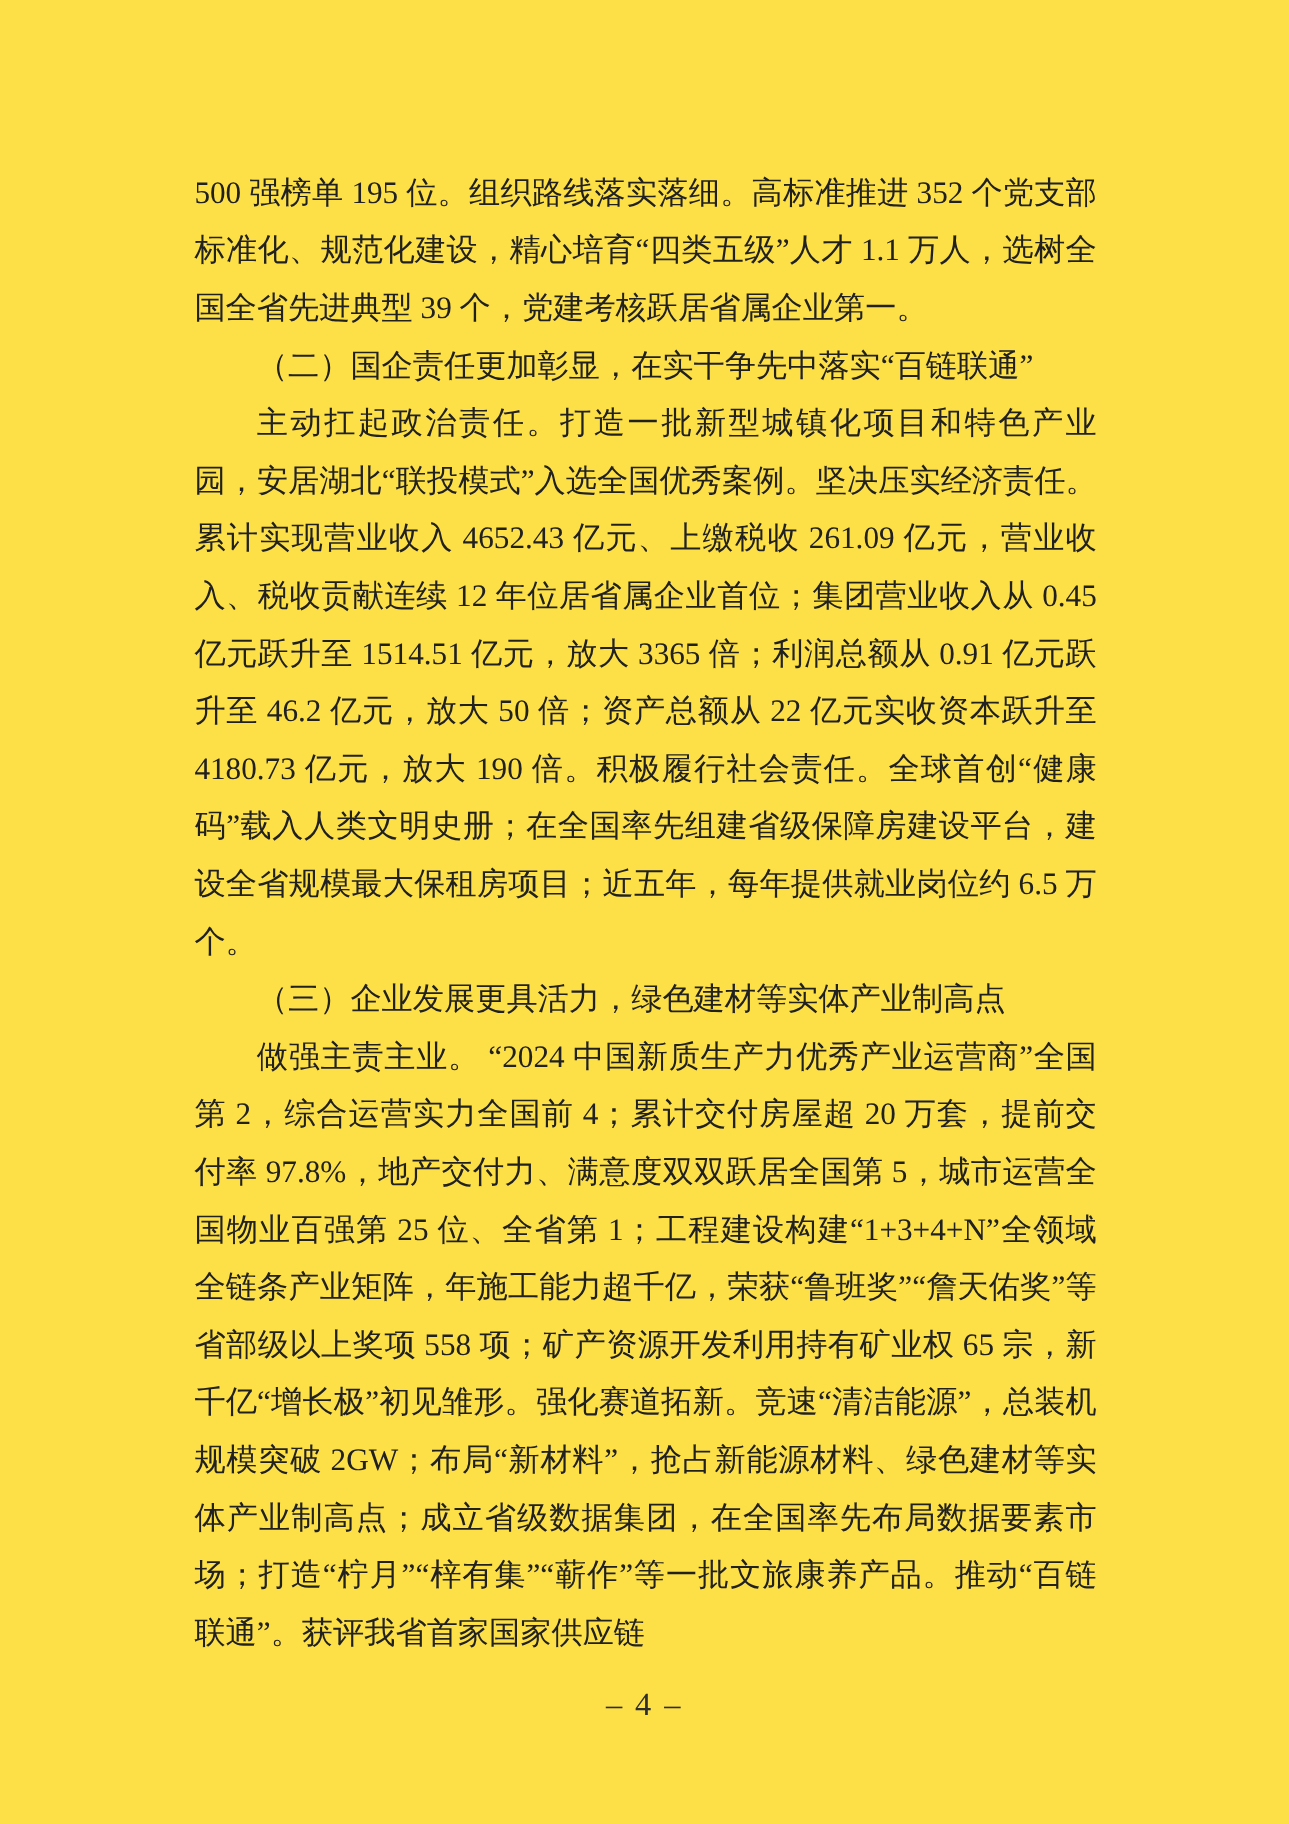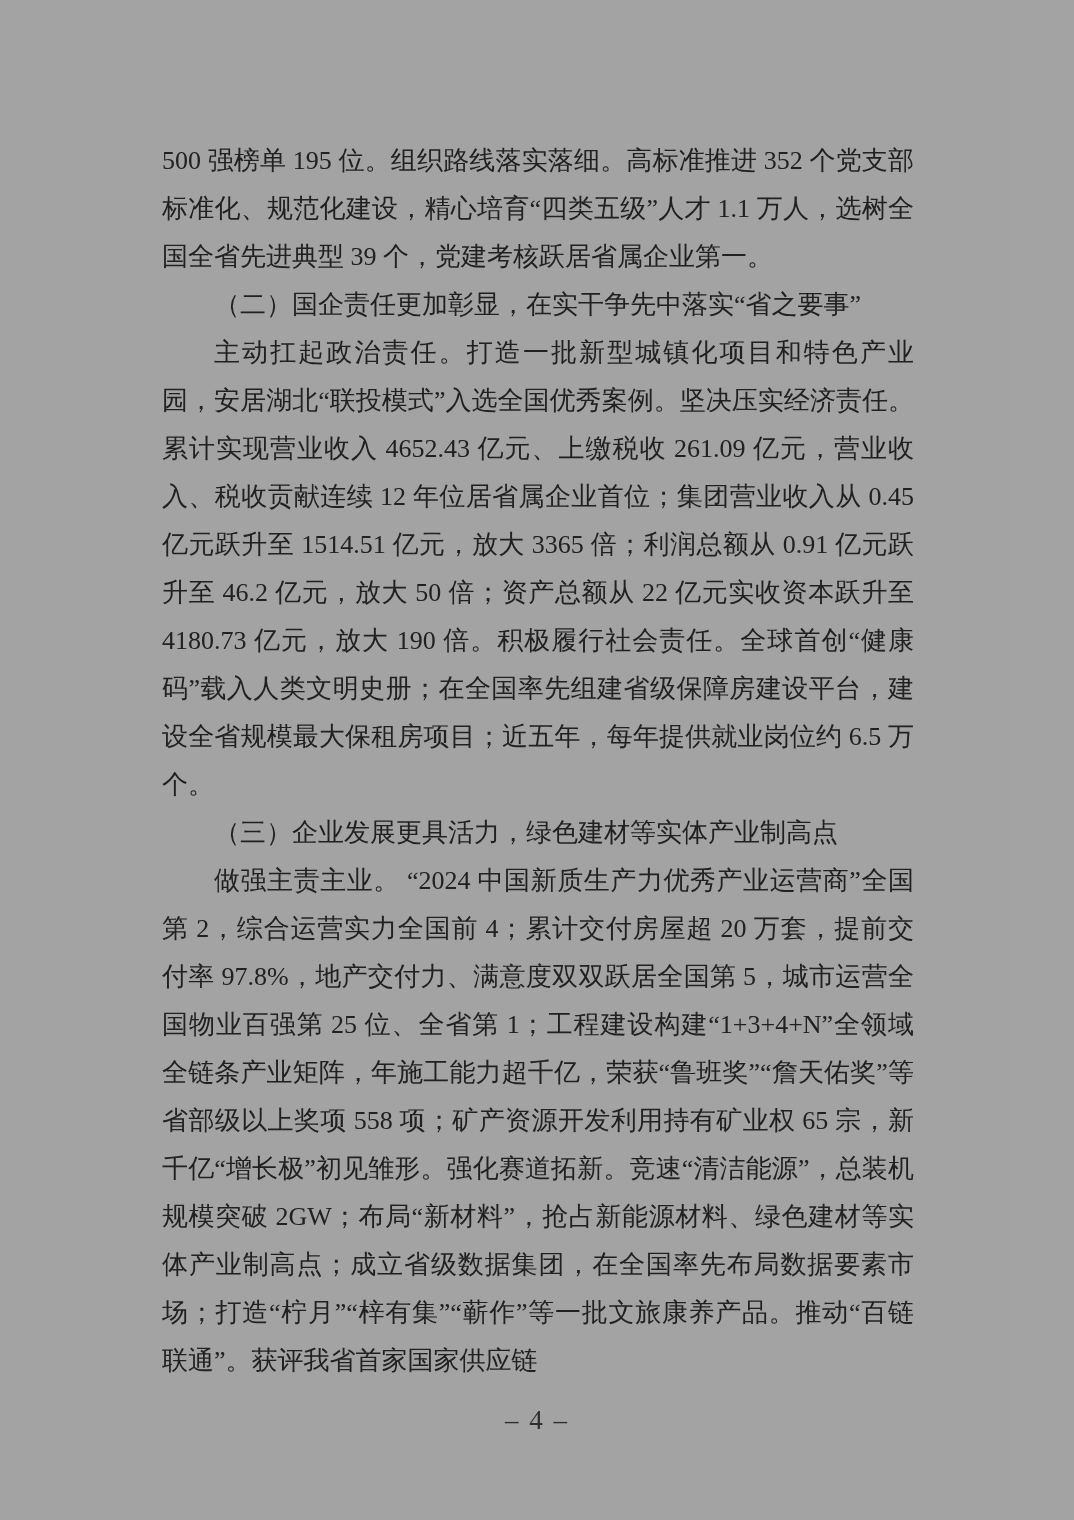--- a/index.html
+++ b/index.html
@@ -4,21 +4,21 @@
 <style>
   html, body {
     margin: 0;
     padding: 0;
     background: #ffffff;
   }
   .page {
     position: relative;
     width: 1074px;
     height: 1520px;
-    background: #a3a3a3;
+    background: #fde047;
     overflow: hidden;
     font-family: "Liberation Serif", "DejaVu Serif", serif;
     color: #212121;
   }
   .text-block {
     position: absolute;
     left: 162px;
     top: 137px;
     width: 752px;
     font-size: 26px;
@@ -48,20 +48,20 @@
     color: #2e2e2e;
     letter-spacing: 2px;
   }
 </style>
 </head>
 <body>
 
 <div class="page">
   <div class="text-block">
     <p class="body cont">500 强榜单 195 位。组织路线落实落细。高标准推进 352 个党支部标准化、规范化建设，精心培育“四类五级”人才 1.1 万人，选树全国全省先进典型 39 个，党建考核跃居省属企业第一。</p>
-    <p class="heading">（二）国企责任更加彰显，在实干争先中落实“省之要事”</p>
+    <p class="heading">（二）国企责任更加彰显，在实干争先中落实“百链联通”</p>
     <p class="body">主动扛起政治责任。打造一批新型城镇化项目和特色产业园，安居湖北“联投模式”入选全国优秀案例。坚决压实经济责任。累计实现营业收入 4652.43 亿元、上缴税收 261.09 亿元，营业收入、税收贡献连续 12 年位居省属企业首位；集团营业收入从 0.45 亿元跃升至 1514.51 亿元，放大 3365 倍；利润总额从 0.91 亿元跃升至 46.2 亿元，放大 50 倍；资产总额从 22 亿元实收资本跃升至 4180.73 亿元，放大 190 倍。积极履行社会责任。全球首创“健康码”载入人类文明史册；在全国率先组建省级保障房建设平台，建设全省规模最大保租房项目；近五年，每年提供就业岗位约 6.5 万个。</p>
     <p class="heading">（三）企业发展更具活力，绿色建材等实体产业制高点</p>
     <p class="body">做强主责主业。 “2024 中国新质生产力优秀产业运营商”全国第 2，综合运营实力全国前 4；累计交付房屋超 20 万套，提前交付率 97.8%，地产交付力、满意度双双跃居全国第 5，城市运营全国物业百强第 25 位、全省第 1；工程建设构建“1+3+4+N”全领域全链条产业矩阵，年施工能力超千亿，荣获“鲁班奖”“詹天佑奖”等省部级以上奖项 558 项；矿产资源开发利用持有矿业权 65 宗，新千亿“增长极”初见雏形。强化赛道拓新。竞速“清洁能源”，总装机规模突破 2GW；布局“新材料”，抢占新能源材料、绿色建材等实体产业制高点；成立省级数据集团，在全国率先布局数据要素市场；打造“柠月”“梓有集”“蕲作”等一批文旅康养产品。推动“百链联通”。获评我省首家国家供应链</p>
   </div>
 
   <div class="footer">– 4 –</div>
 </div>
 
 </body></html>

